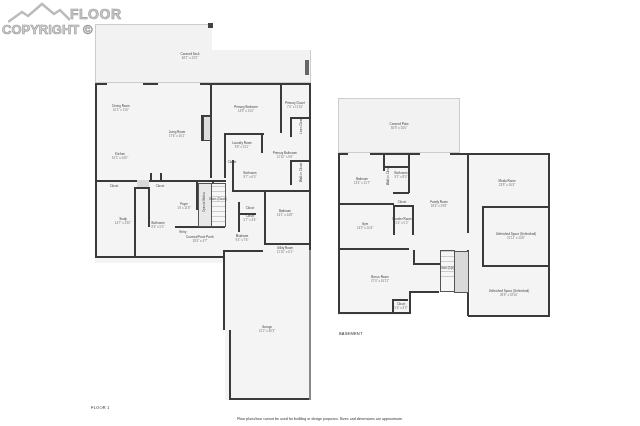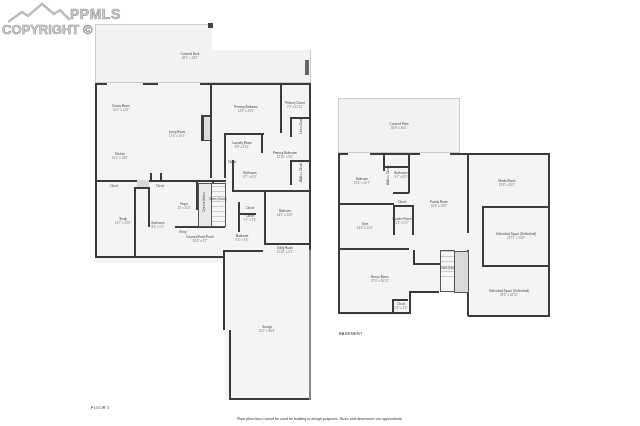--- a/index.html
+++ b/index.html
@@ -19,21 +19,21 @@
   .grey{position:absolute;background:#d9d9d9;}
 </style>
 </head>
 <body>
 
 <div class="logo">
   <svg width="62" height="22" viewBox="0 0 62 22">
     <polyline points="0,20 14,10 20,14 34,2 46,12 52,8 62,18" fill="none" stroke="#bbb" stroke-width="2.5"></polyline>
     <line x1="64" y1="2" x2="64" y2="20" stroke="#bbb" stroke-width="2"></line>
   </svg>
-  <span class="brand">PPMLS</span>
+  <span class="brand">FLOOR</span>
   <span class="copy">COPYRIGHT © 2026</span>
 </div>
 
 <div>
 
   <div class="room" style="left:95px;top:24px;width:216px;height:59px;background:#f2f2f2;border:1px solid #ccc;"></div>
   <div class="room" style="left:212px;top:24px;width:100px;height:26px;background:#fff;"></div>
   <div class="w" style="left:208px;top:23px;width:5px;height:5px;background:#444;"></div>
   <div class="w" style="left:305px;top:60px;width:4px;height:15px;background:#666;"></div>
 

